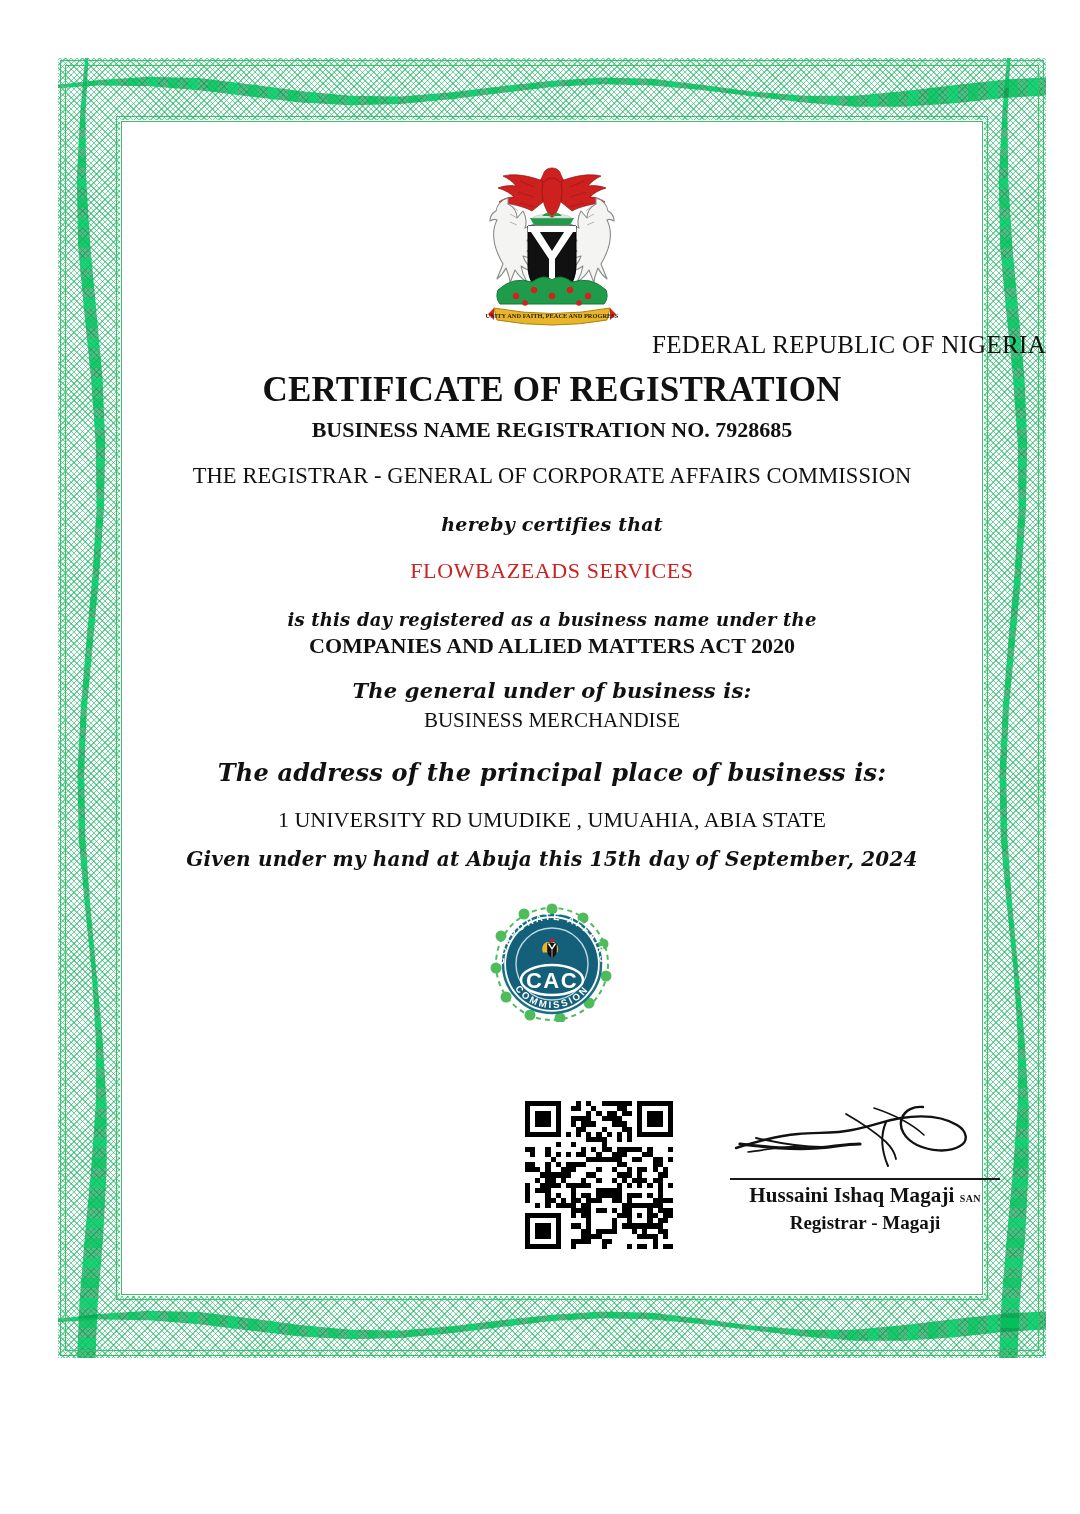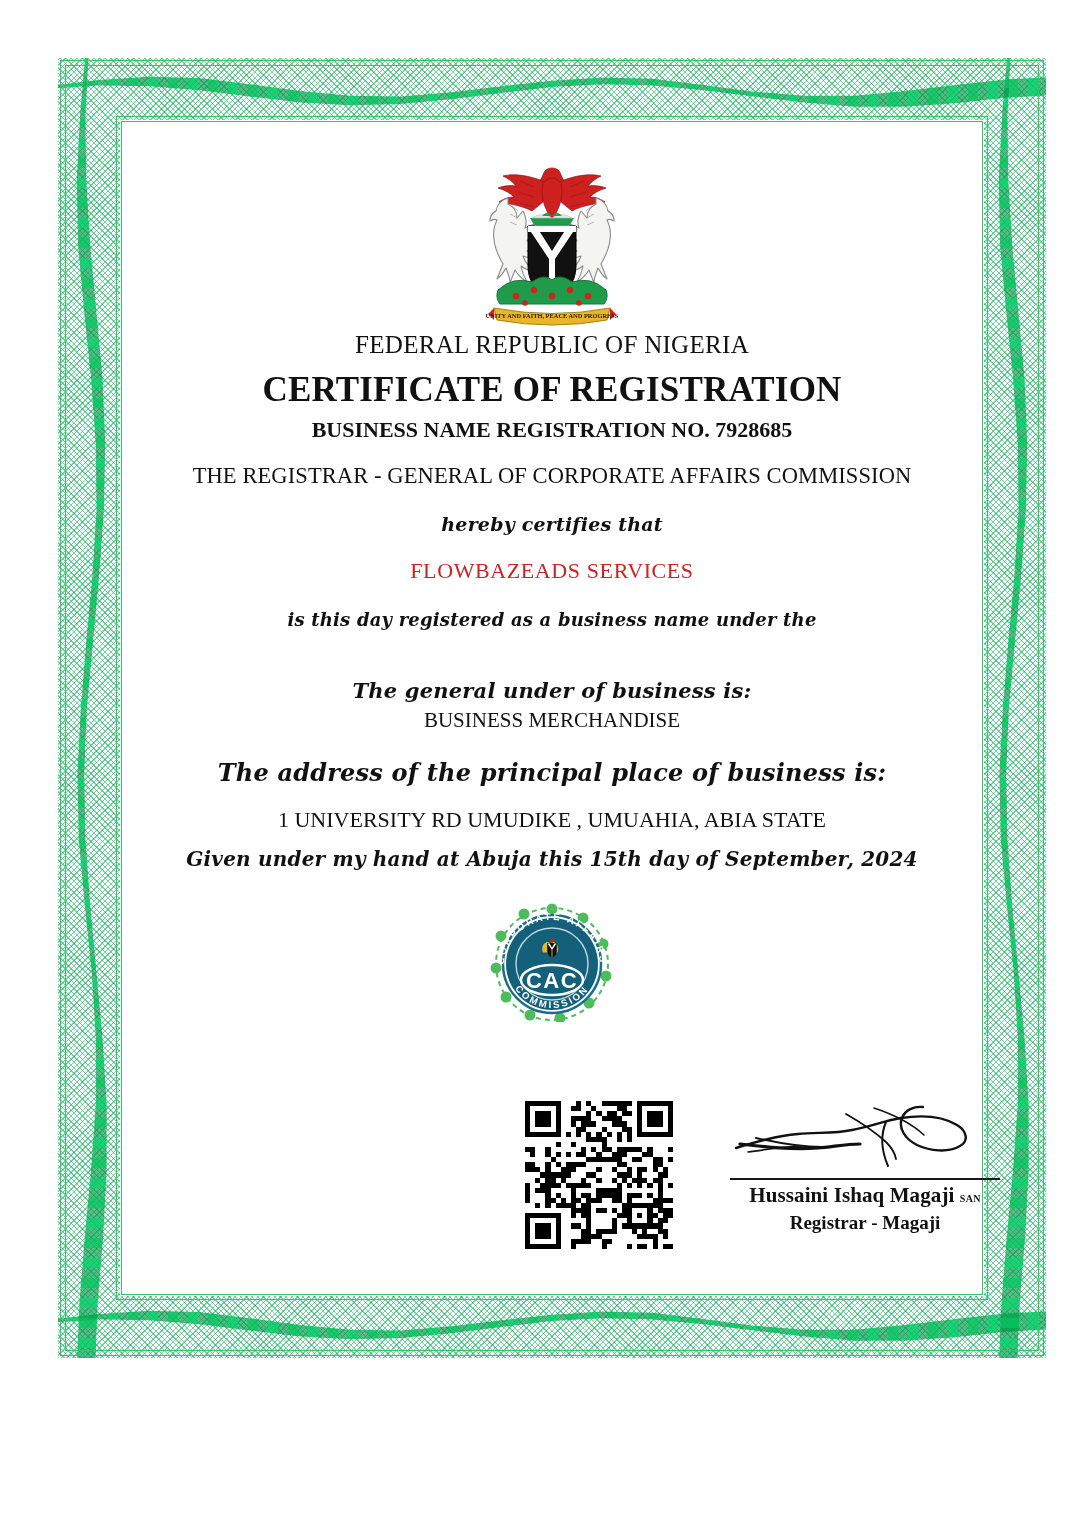--- a/index.html
+++ b/index.html
@@ -137,21 +137,21 @@
   }
 
   
   #content{position:absolute;inset:0;text-align:center;}
 
   
   .coat{position:absolute;left:50%;top:92px;transform:translateX(-50%);width:212px;height:180px;}
 
   .line{position:absolute;left:0;right:0;text-align:center;color:#111;}
 
-  .t-country{top:273px;font-size:25px;letter-spacing:.3px;}
+  .t-country{top:273px;font-size:25px;letter-spacing:.3px;text-align:right;}
   .t-title{top:312px;font-size:35px;font-weight:bold;letter-spacing:.2px;}
   .t-regno{top:359px;font-size:22px;font-weight:bold;}
   .t-registrar{top:405px;font-size:22.5px;letter-spacing:.1px;}
   .t-hereby{top:455px;font-size:19px;}
   .t-bizname{top:500px;font-size:22px;color:#cc2222;letter-spacing:.6px;}
   .t-under{top:551px;font-size:18px;}
   .t-act{top:575px;font-size:22px;font-weight:bold;}
   .t-naturelbl{top:620px;font-size:21px;}
   .t-nature{top:650px;font-size:21px;}
   .t-addrlbl{top:700px;font-size:24px;}
@@ -297,20 +297,21 @@
         </svg>
       </div>
 
       <div class="line t-country">FEDERAL REPUBLIC OF NIGERIA</div>
       <div class="line t-title">CERTIFICATE OF REGISTRATION</div>
       <div class="line t-regno">BUSINESS NAME REGISTRATION NO. 7928685</div>
       <div class="line t-registrar">THE REGISTRAR - GENERAL OF CORPORATE AFFAIRS COMMISSION</div>
       <div class="line t-bizname">FLOWBAZEADS SERVICES</div>
       <div class="line t-hereby script">hereby certifies that</div>
       <div class="line t-under script">is this day registered as a business name under the</div>
+      <div class="line t-act">COMPANIES AND ALLIED MATTERS ACT 2020</div>
       <div class="line t-naturelbl script">The general under of business is:</div>
       <div class="line t-nature">BUSINESS MERCHANDISE</div>
       <div class="line t-addrlbl script">The address of the principal place of business is:</div>
       <div class="line t-addr">1 UNIVERSITY RD UMUDIKE , UMUAHIA, ABIA STATE</div>
       <div class="line t-given script">Given under my hand at Abuja this 15th day of September, 2024</div>
 
       <div class="seal">
         <svg viewBox="0 0 128 120" width="128" height="120">
           <defs>
             <path id="arcTop" d="M16,64 a48,46 0 0 1 96,0"></path>

